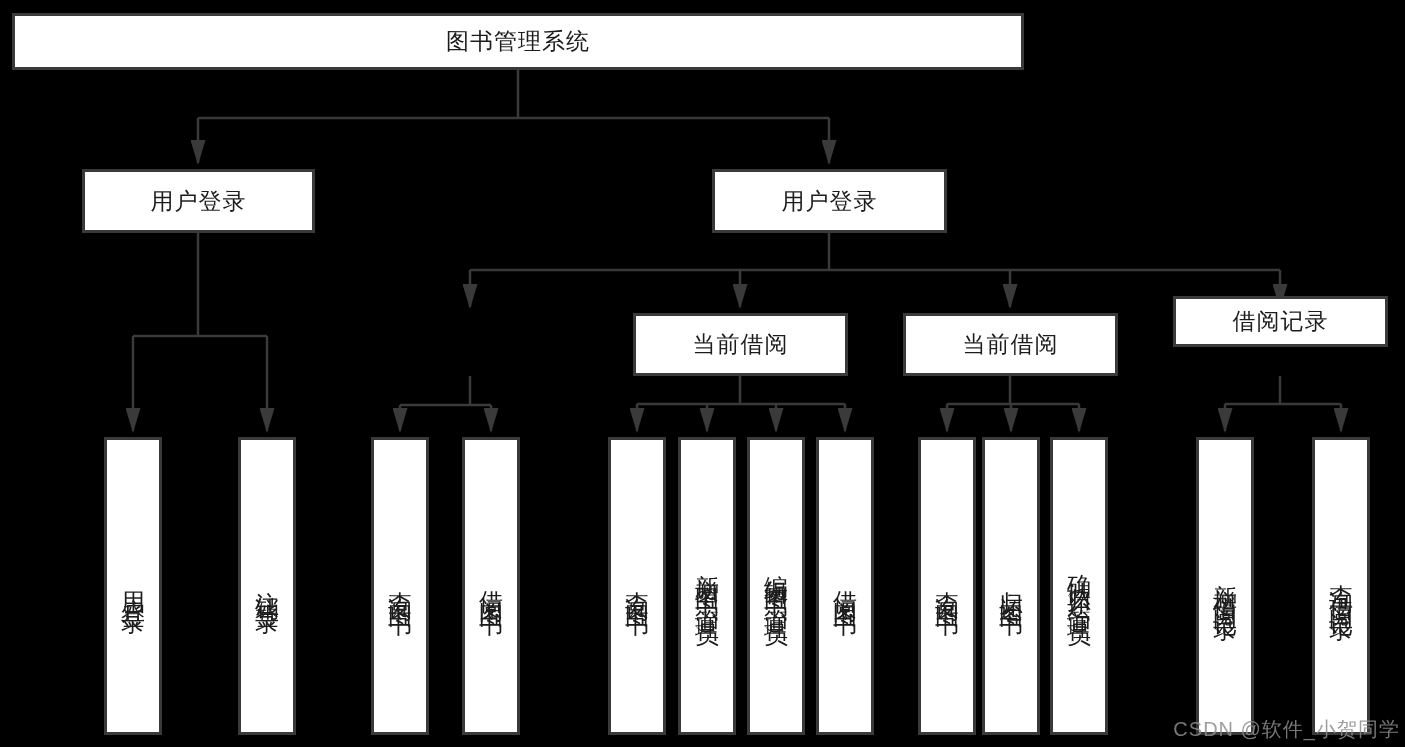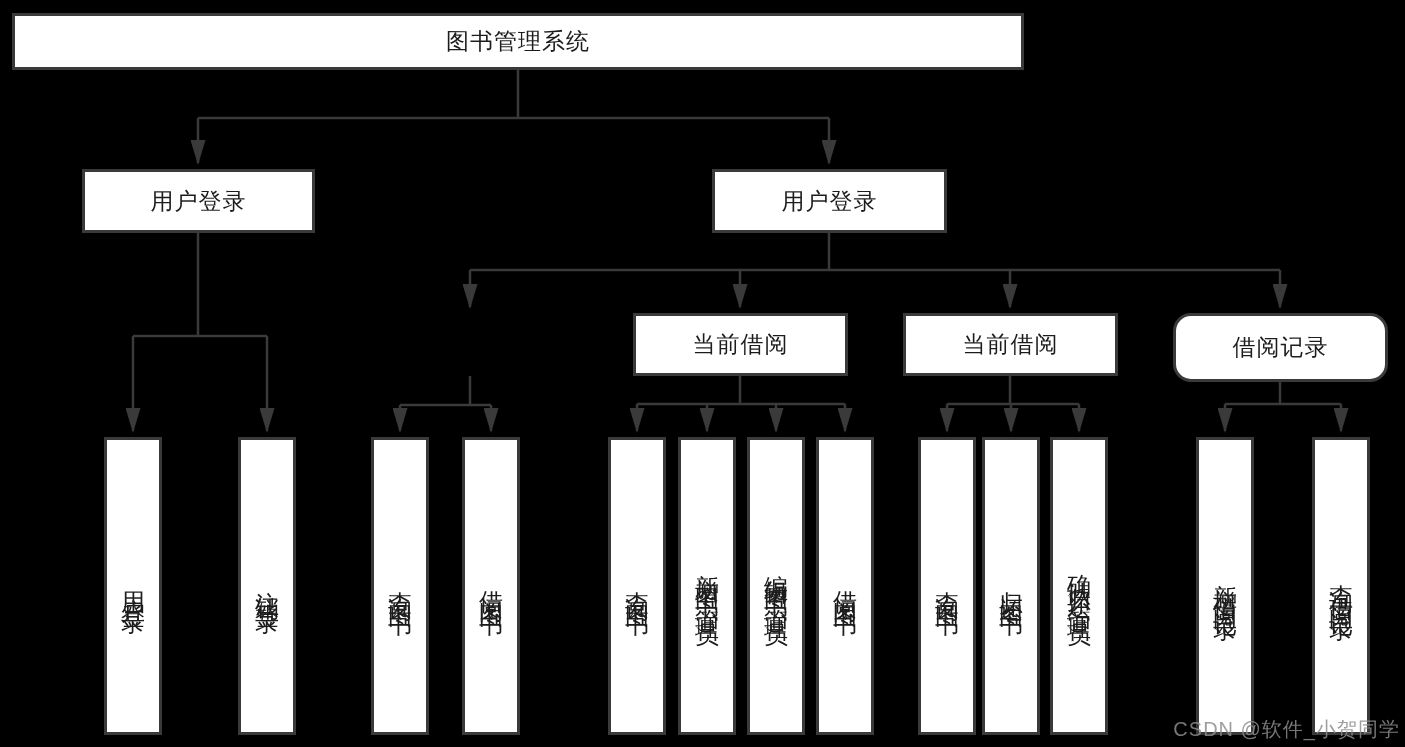--- a/index.html
+++ b/index.html
@@ -110,21 +110,21 @@
     </g>
   </svg>
 
   <div class="box hbox" style="left:12px; top:13px; width:1012px; height:57px;">图书管理系统</div>
 
   <div class="box hbox" style="left:82px; top:169px; width:233px; height:64px;">用户登录</div>
   <div class="box hbox" style="left:712px; top:169px; width:235px; height:64px;">用户登录</div>
 
   <div class="box hbox" style="left:633px; top:313px; width:215px; height:63px;">当前借阅</div>
   <div class="box hbox" style="left:903px; top:313px; width:215px; height:63px;">当前借阅</div>
-  <div class="box hbox" style="left:1173px; top:313px; width:215px; height:69px;border-radius:18px;">借阅记录</div>
+  <div class="box hbox" style="left:1173px; top:296px; width:215px; height:51px;">借阅记录</div>
 
   <div class="box vbox" style="left:104px; top:437px; width:58px; height:298px;">用户登录</div>
   <div class="box vbox" style="left:238px; top:437px; width:58px; height:298px;">注销登录</div>
 
   <div class="box vbox" style="left:371px; top:437px; width:58px; height:298px;">查询图书</div>
   <div class="box vbox" style="left:462px; top:437px; width:58px; height:298px;">借阅图书</div>
 
   <div class="box vbox" style="left:608px; top:437px; width:58px; height:298px;">查询图书</div>
   <div class="box vbox" style="left:678px; top:437px; width:58px; height:298px;">新增图书（管理员）</div>
   <div class="box vbox" style="left:747px; top:437px; width:58px; height:298px;">编辑图书（管理员）</div>

